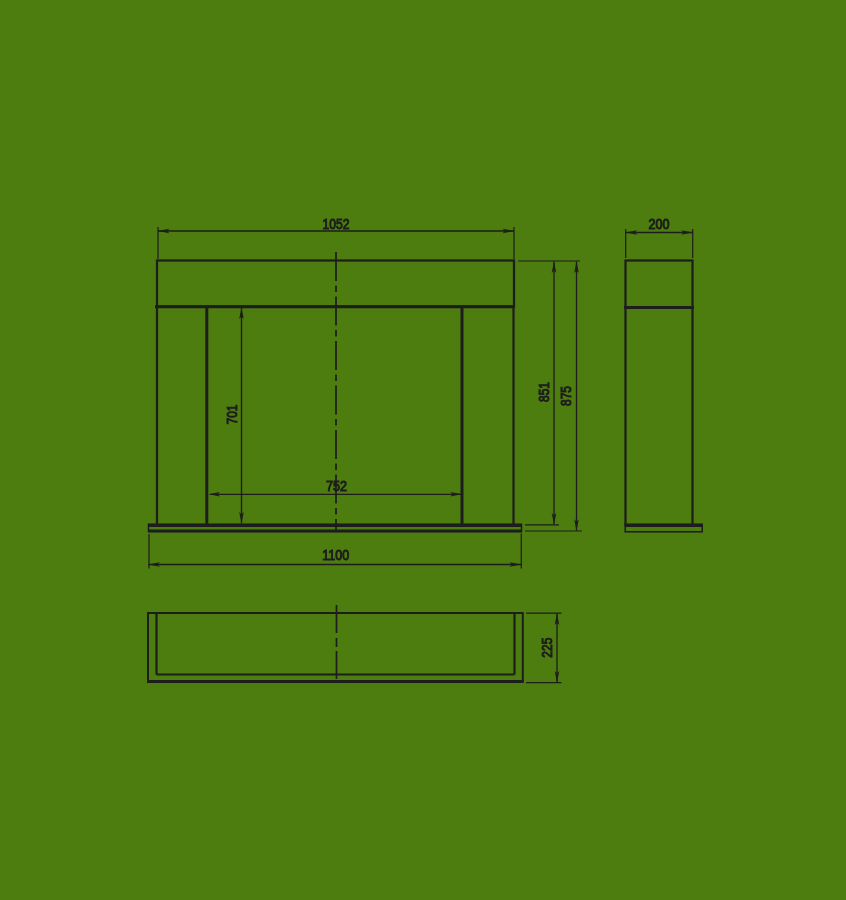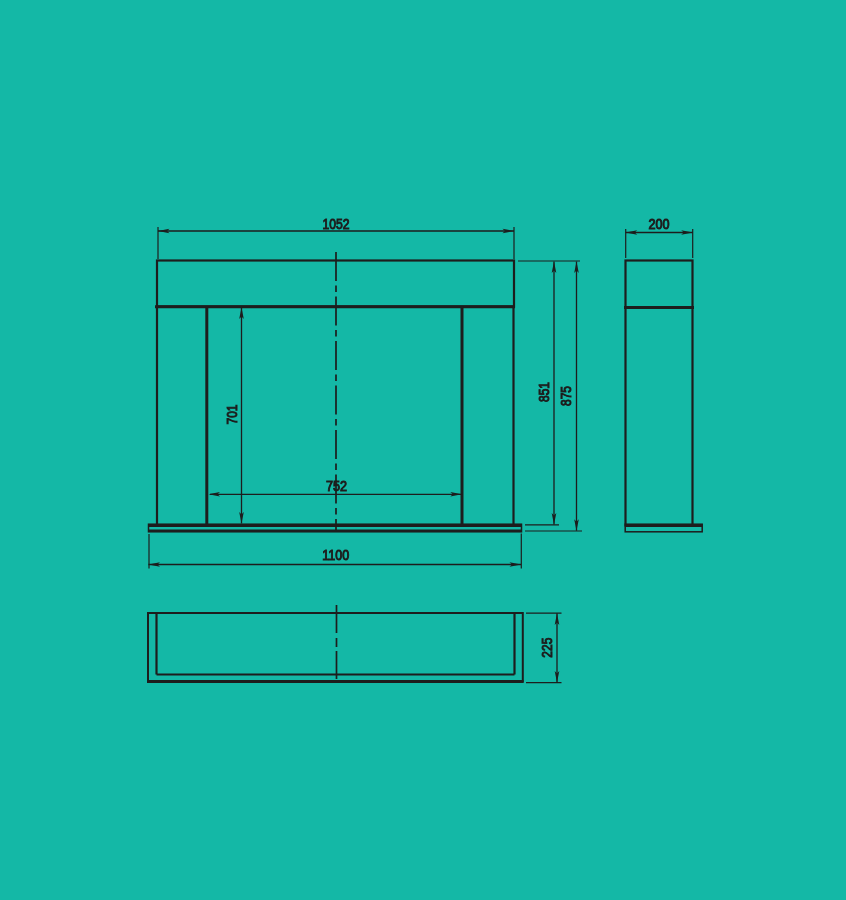--- a/index.html
+++ b/index.html
@@ -1,16 +1,16 @@
 <!DOCTYPE html>
 <html><head>
 <meta charset="utf-8">
 <style>
   html,body{margin:0;padding:0;background:#ffffff;}
-  .page{width:846px;height:900px;position:relative;background:#14b8a6;overflow:hidden;}
+  .page{width:846px;height:900px;position:relative;background:#4d7c0f;overflow:hidden;}
   svg{position:absolute;left:0;top:0;filter:blur(0.38px);}
   text{font-family:"Liberation Sans",sans-serif;fill:#1d1d1d;}
 </style>
 </head>
 <body>
 <div class="page">
 <svg width="846" height="900" viewBox="0 0 846 900">
 <defs></defs>
 <g stroke="#1d1d1d" fill="none" stroke-linecap="butt">
 

